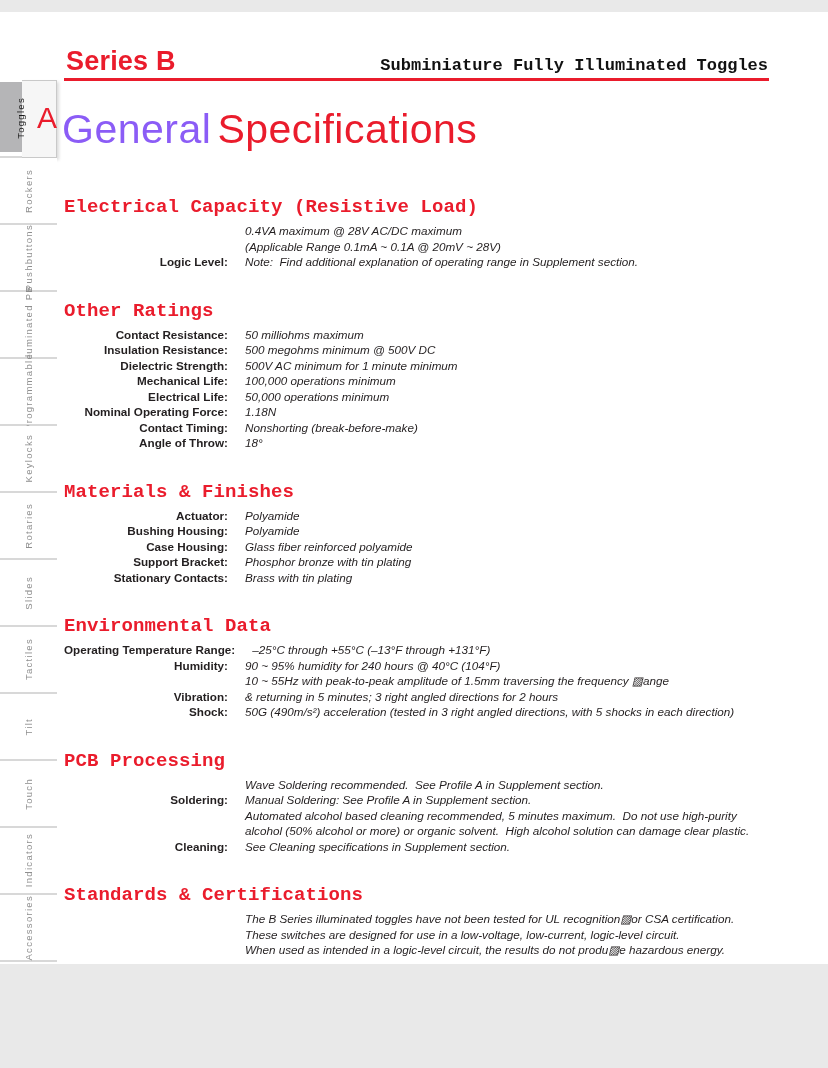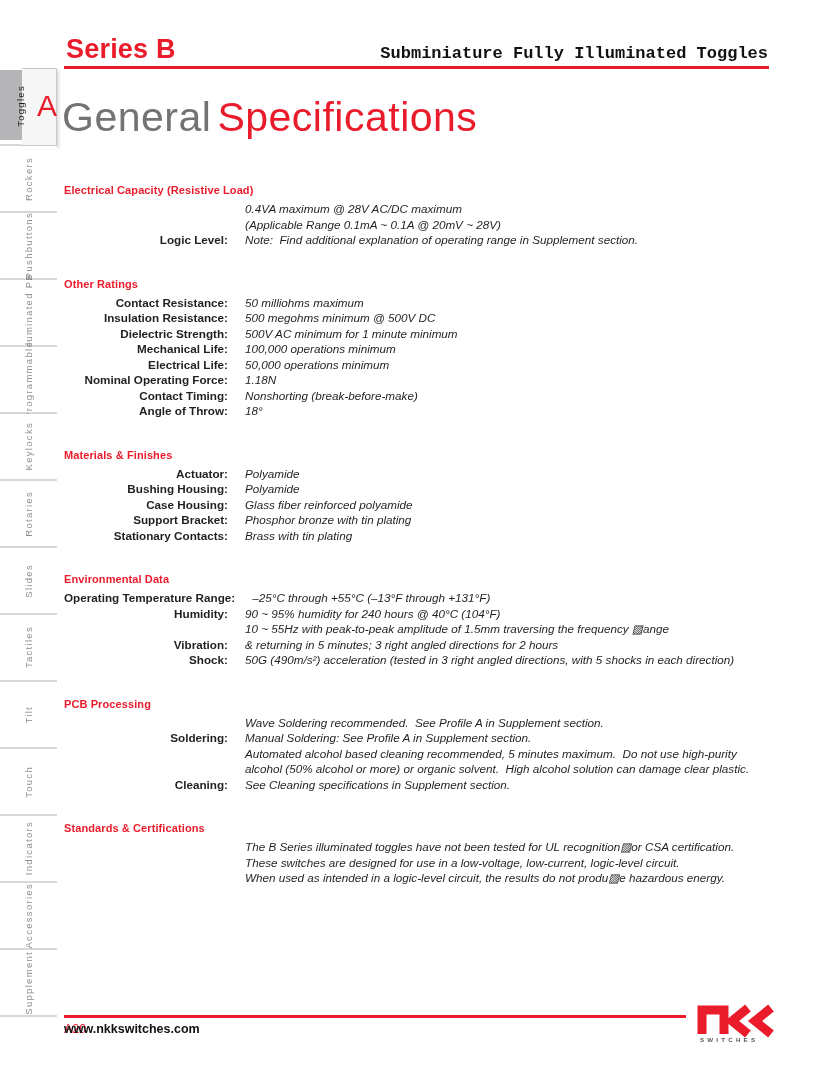--- a/index.html
+++ b/index.html
@@ -1,20 +1,20 @@
 <!DOCTYPE html>
 <html><head>
 <meta charset="utf-8">
 <style>
   * { box-sizing: border-box; }
   html, body { margin: 0; padding: 0; background: #e9e9e9; }
   .page {
     position: relative;
-    width: 828px; height: 1068px;
-    margin: 0 auto;
+    width: 828px; height: 952px;
+    margin: 12px auto;
     background: #ffffff;
     font-family: "Liberation Sans", sans-serif;
     color: #231f20;
     overflow: hidden;
     --red: #ea1c2c;
   }
 
   
   .series-title {
     position: absolute; left: 66px; top: 34px;
@@ -27,21 +27,21 @@
   }
   .header-rule {
     position: absolute; left: 64px; top: 66px;
     width: 705px; height: 3px; background: var(--red);
   }
   .page-title {
     position: absolute; left: 62px; top: 94px; margin: 0;
     font-size: 41px; font-weight: 200; letter-spacing: 0.5px;
     white-space: nowrap;
   }
-  .page-title .t-gray { color: #737373; }
+  .page-title .t-gray { color: #8b5cf6; }
   .page-title .t-red  { color: var(--red); margin-left: 6px; }
 
   
   .sidebar { position: absolute; left: 0; top: 68px; width: 57px; }
   .sb-item {
     position: relative; height: 67px; width: 57px;
     display: flex; align-items: center; justify-content: center;
     border-bottom: 2px solid #d8d8d8;
     background: #fff;
   }
@@ -71,22 +71,23 @@
   }
 
   
   .content {
     position: absolute; left: 64px; top: 184px; width: 708px;
     font-size: 11.7px;
   }
   .spec-section { margin-bottom: 30px; }
   .spec-section h2 {
     margin: 0 0 5px 0;
-    font-size: 11px; font-weight: bold; color: var(--red);
+    font-size: 19px; font-weight: bold; color: var(--red);
     letter-spacing: 0.1px;
+    font-family: Liberation Mono, monospace;
   }
   .spec-row { display: flex; align-items: flex-end; }
   .spec-label {
     flex: 0 0 164px; text-align: right;
     font-weight: bold; line-height: 15.5px;
     white-space: nowrap;
   }
   .spec-value { flex: 1; padding-left: 17px; font-style: italic; }
   .spec-line { line-height: 15.5px; white-space: pre-wrap; }
 

